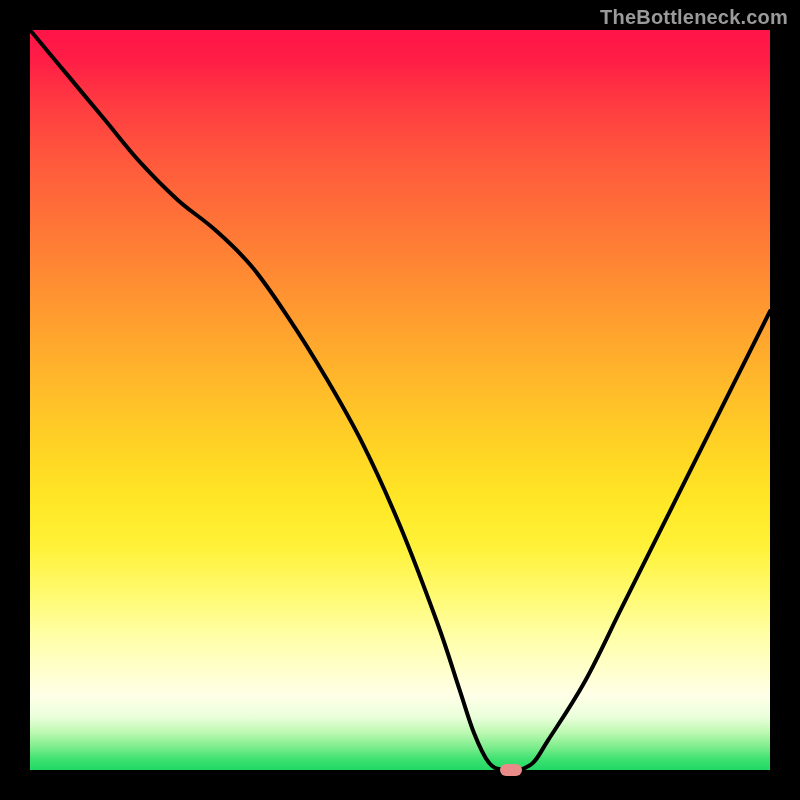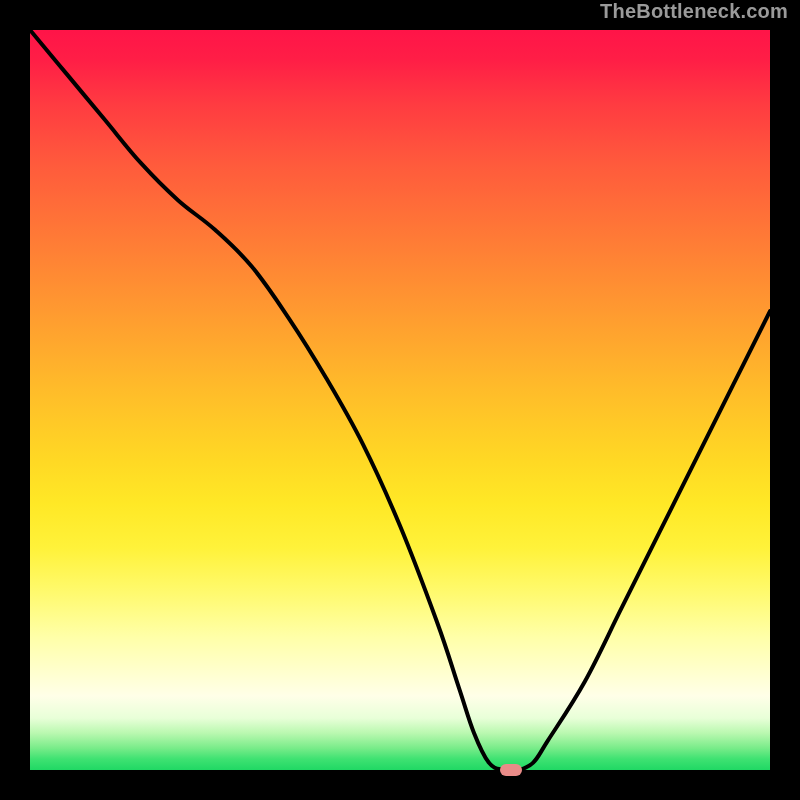--- a/index.html
+++ b/index.html
@@ -55,21 +55,21 @@
     position: absolute;
     width: 22px;
     height: 12px;
     border-radius: 6px;
     background: #e98b88;
     transform: translate(-50%, -50%);
     pointer-events: none;
   }
   .watermark {
     position: absolute;
-    top: 0;
+    top: 6px;
     right: 12px;
     color: #9a9a9a;
     font-size: 20px;
     font-weight: 600;
     letter-spacing: 0.2px;
   }
 </style>
 </head>
 <body>
 

